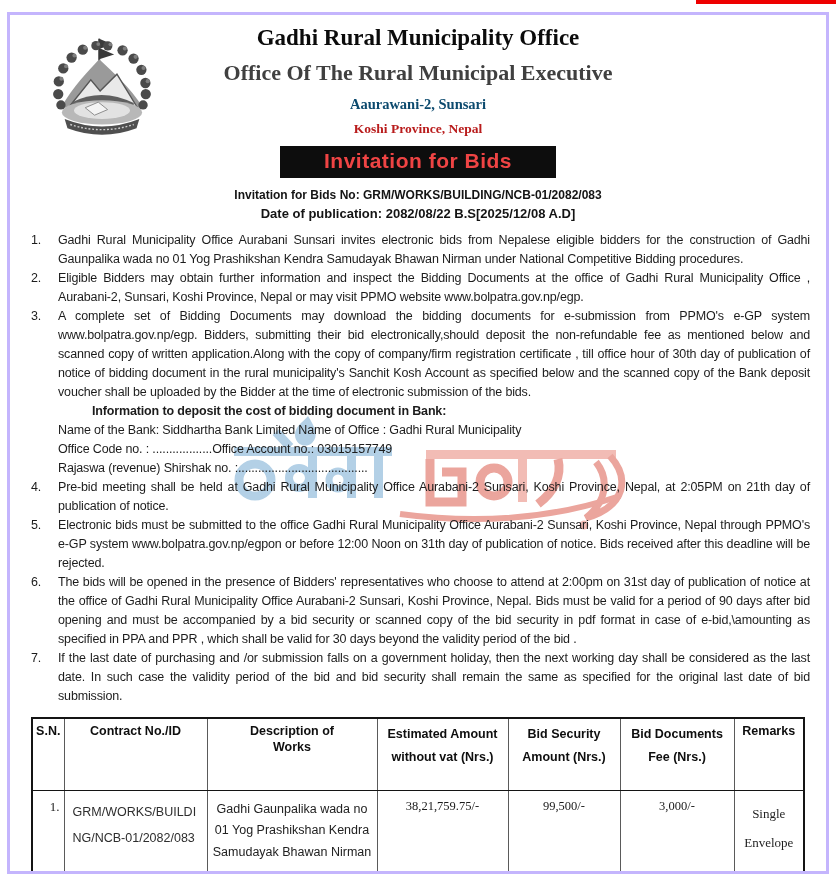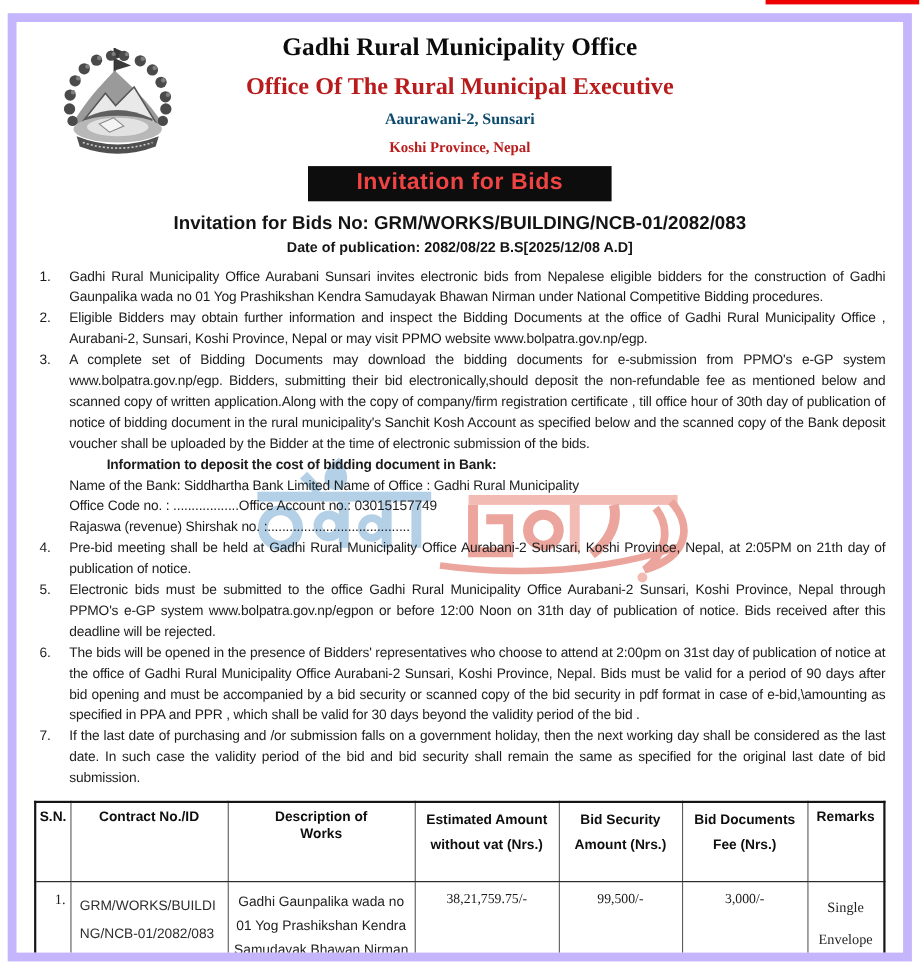--- a/index.html
+++ b/index.html
@@ -4,35 +4,35 @@
 <style>
   html,body { margin:0; padding:0; background:#fff; }
   .page {
     position:relative; width:836px; height:880px; background:#ffffff;
     overflow:hidden; font-family:"Liberation Sans", sans-serif; color:#1e1e1e;
   }
   .red-line { position:absolute; top:0; left:696px; width:140px; height:4px; background:#ee0000; }
   .watermark { position:absolute; left:228px; top:414px; width:430px; height:120px; z-index:0; pointer-events:none; }
   .frame {
     position:absolute; left:7px; top:12px; width:822px; height:862px;
-    border:8px solid #c4b5fd; box-sizing:border-box; background:transparent;
+    border:3px solid #c4b5fd; box-sizing:border-box; background:transparent;
     padding:8px 14px 6px 14px; z-index:1; overflow:hidden;
   }
   
   .hdr { position:relative; text-align:center; }
   .logo { position:absolute; left:22px; top:6px; width:112px; height:118px; }
   .h1 { font-family:"Liberation Serif", serif; font-weight:bold; font-size:23px; color:#0b0b0b; margin:2px 0 0; }
-  .h2 { font-family:"Liberation Serif", serif; font-weight:bold; font-size:22px; color:#b91c1c; margin:9px 0 0; }
+  .h2 { font-family:"Liberation Serif", serif; font-weight:bold; font-size:22px; color:#404040; margin:9px 0 0; }
   .addr1 { font-family:"Liberation Serif", serif; font-weight:bold; font-size:14.5px; color:#0c4a6e; margin:10px 0 0; }
   .addr2 { font-family:"Liberation Serif", serif; font-weight:bold; font-size:13.5px; color:#b91c1c; margin:8px 0 0; }
   .banner {
     display:inline-block; margin:9px auto 0; background:#0d0d0d; color:#ef4444;
     font-weight:bold; font-size:21px; letter-spacing:0.5px; padding:3px 44px 5px;
   }
-  .bidno { font-weight:bold; font-size:17px; color:#141414; margin-top:10px; }
+  .bidno { font-weight:bold; font-size:12px; color:#141414; margin-top:10px; }
   .pubdate { font-weight:bold; font-size:13px; color:#141414; margin-top:4px; }
   
   .list { margin-top:10px; font-size:12.5px; line-height:1.52; letter-spacing:-0.15px; color:#1c1c1c; }
   .item { display:flex; }
   .item .num { flex:0 0 34px; padding-left:7px; box-sizing:border-box; }
   .item .txt { flex:1; text-align:justify; padding-right:2px; }
   .bank-heading { font-weight:bold;padding-left:34px; }
   .bank-line { }
   
   table.bid { border-collapse:collapse; margin:11px auto 0; width:772px; table-layout:fixed; }

